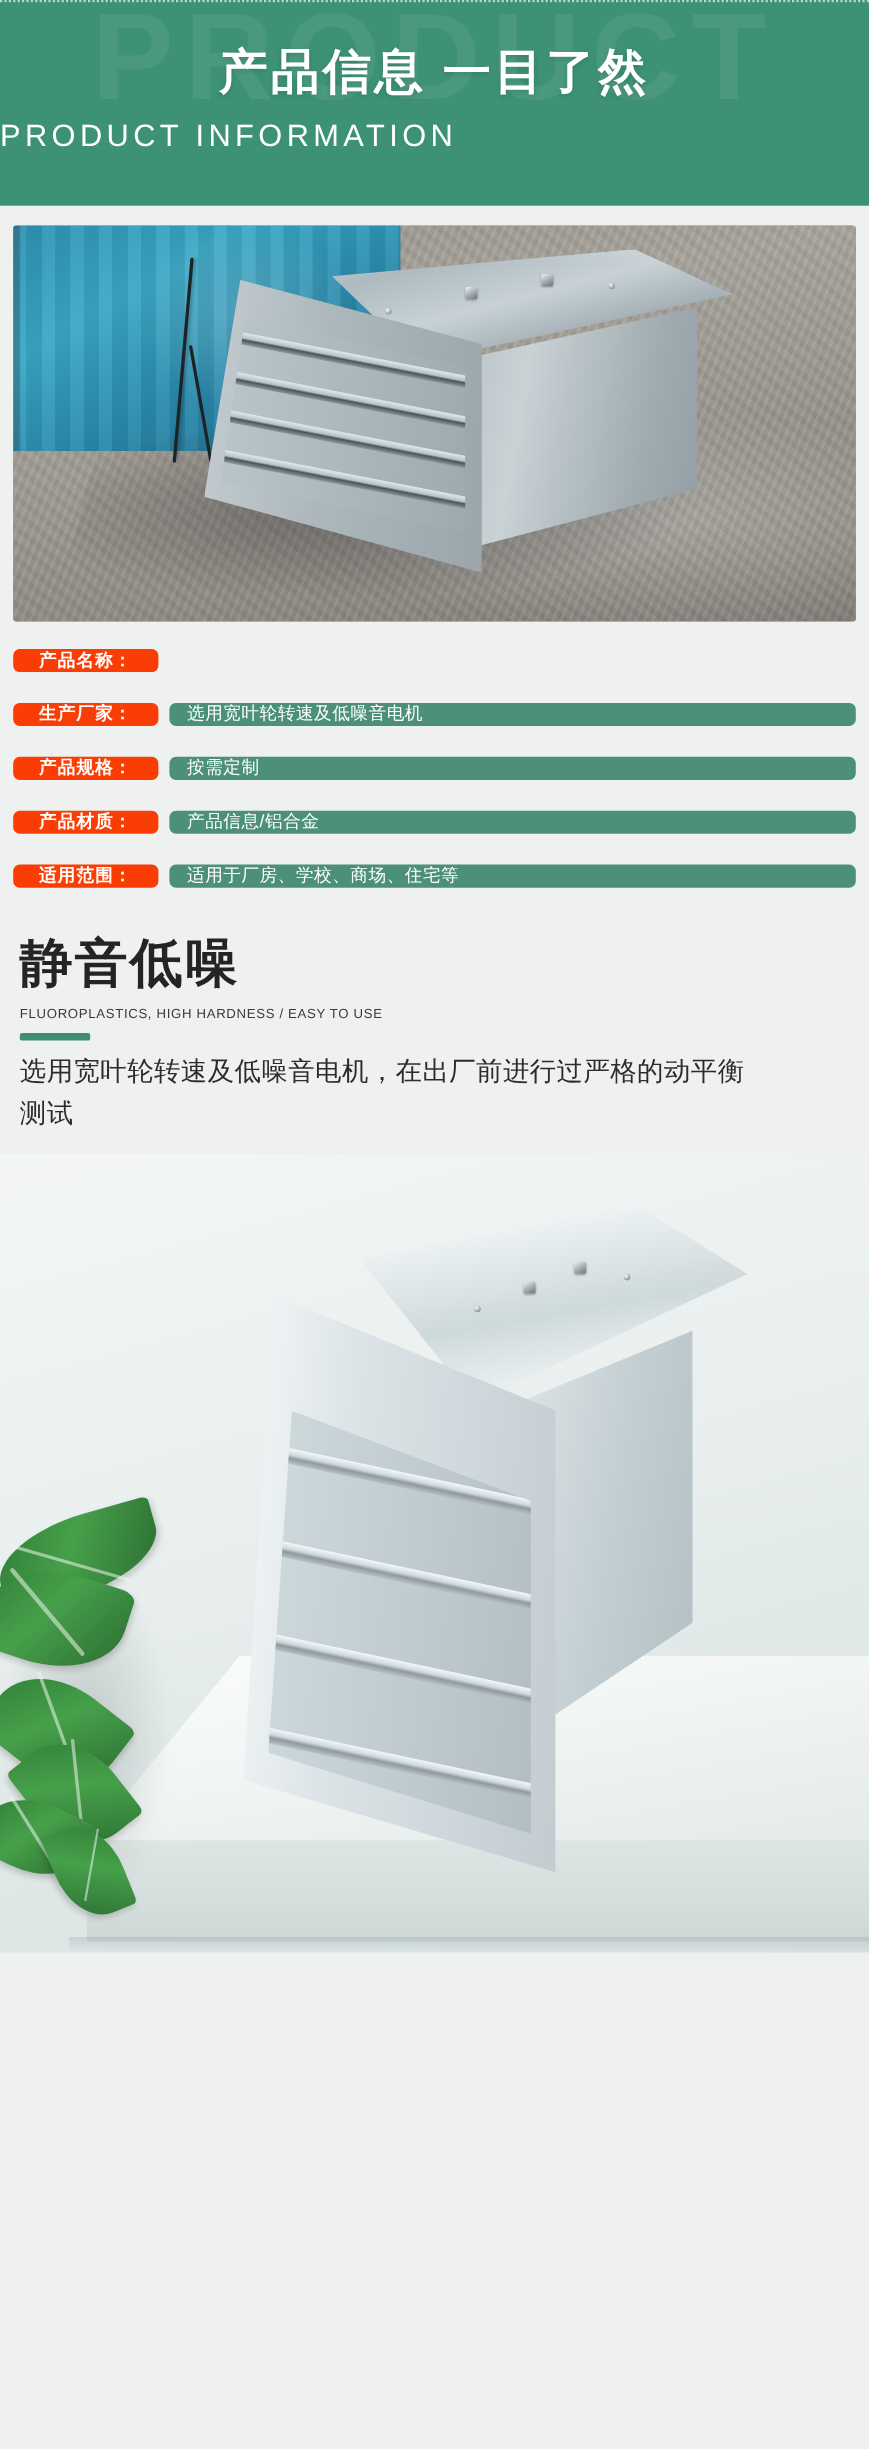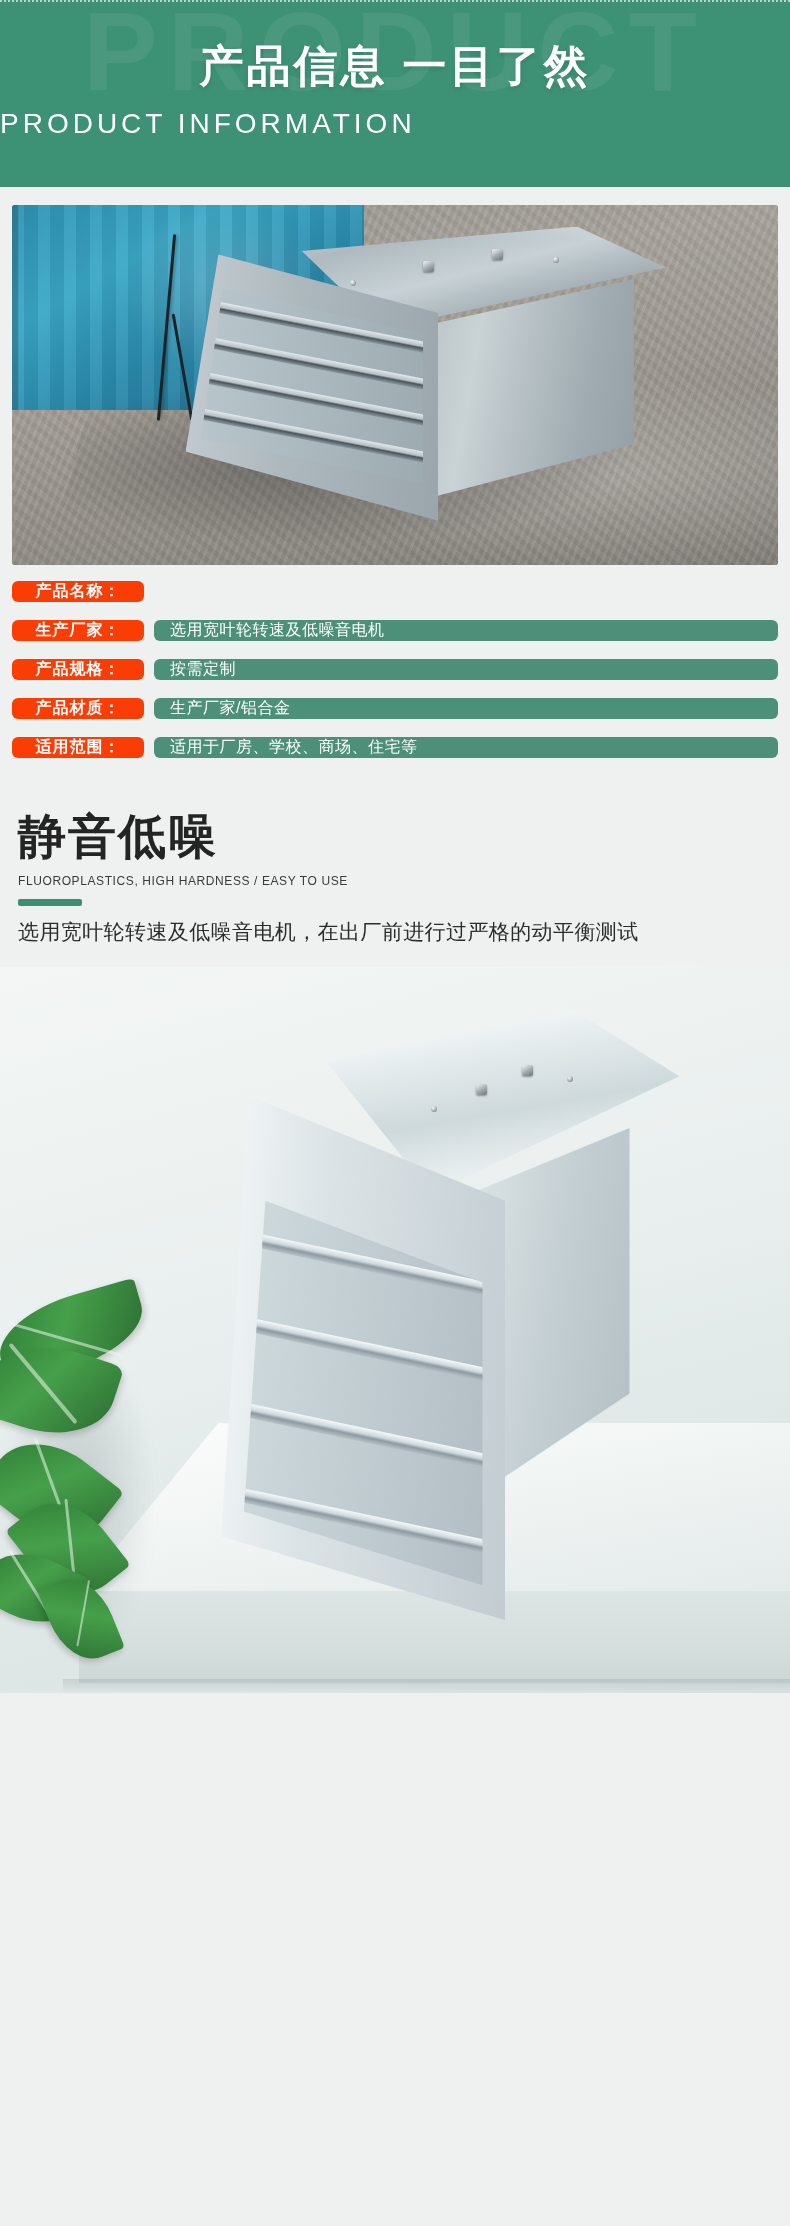--- a/index.html
+++ b/index.html
@@ -141,21 +141,21 @@
     background:linear-gradient(150deg,#f2f4f4,#9aa3a7 60%,#6d757a);
     box-shadow:0 1px 2px rgba(0,0,0,0.35);
   }
   .screw{
     position:absolute;width:6px;height:6px;border-radius:50%;
     background:radial-gradient(circle at 35% 30%,#fafbfb,#8f989c 70%,#606a6e);
   }
 
   
   .spec-table{margin:16px 12px 0 12px;}
-  .spec-row{display:flex;align-items:flex-start;height:39px;}
+  .spec-row{display:flex;align-items:center;margin-bottom:10px;height:39px;}
   .spec-key{
     width:132px;flex:0 0 132px;
     background:#f93d04;
     border-radius:6px;
     color:#ffffff;
     font-size:16px;
     font-weight:bold;
     display:flex;align-items:center;justify-content:center;
     letter-spacing:1px;
   }
@@ -188,21 +188,21 @@
     font-weight:500;
   }
   .s2-rule{
     margin-top:11px;
     width:64px;height:7px;
     background:#3d8e72;
     border-radius:2px;
   }
   .s2-body{
     margin-top:10px;
-    font-size:21px;
+    font-size:24px;
     color:#2c2c2c;
     line-height:1.55;
     letter-spacing:.4px;
     max-width:660px;
   }
 
   
   .photo-two{
     position:relative;
     margin-top:18px;
@@ -330,21 +330,21 @@
       <div class="spec-val">选用宽叶轮转速及低噪音电机</div>
     </div>
 
     <div class="spec-row">
       <div class="spec-key">产品规格：</div>
       <div class="spec-val">按需定制</div>
     </div>
 
     <div class="spec-row">
       <div class="spec-key">产品材质：</div>
-      <div class="spec-val">生产厂家/铝合金</div>
+      <div class="spec-val">产品信息/铝合金</div>
     </div>
 
     <div class="spec-row">
       <div class="spec-key">适用范围：</div>
       <div class="spec-val">适用于厂房、学校、商场、住宅等</div>
     </div>
 
   </div>
 
   <div class="section-two">

